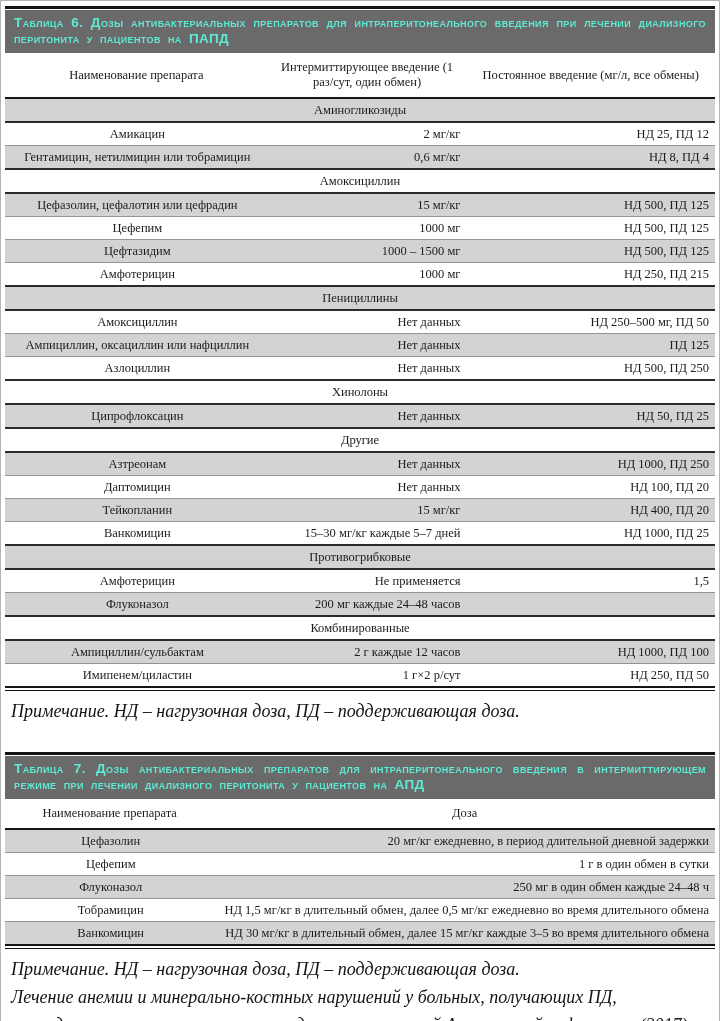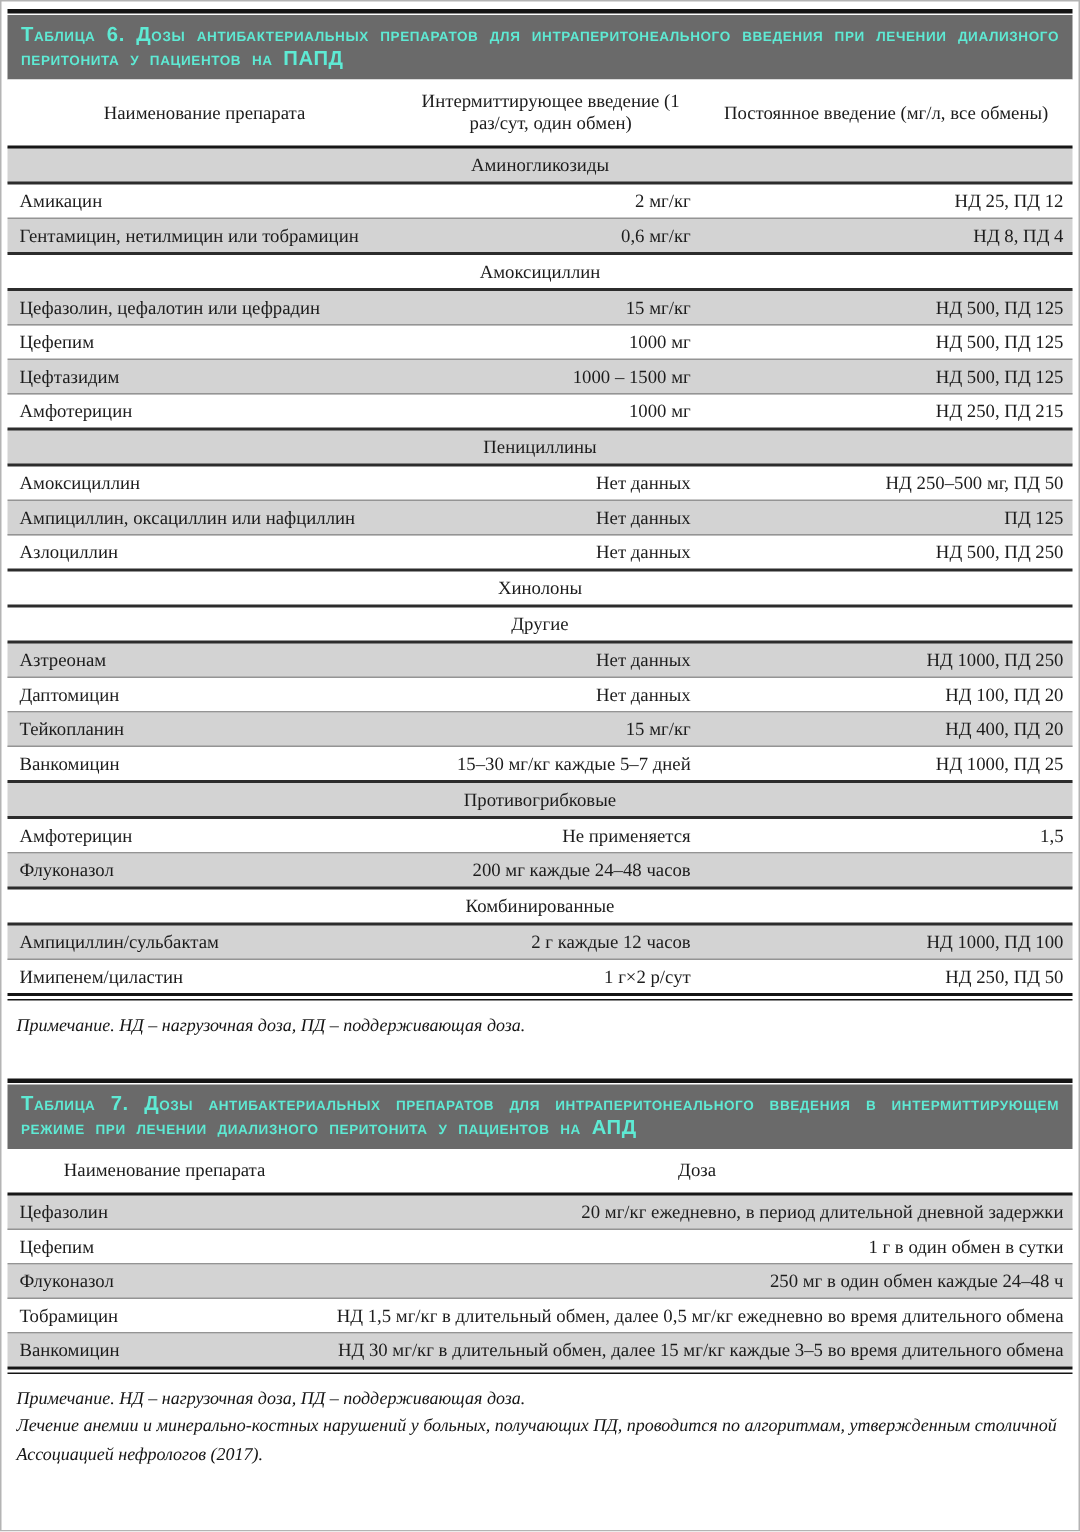--- a/index.html
+++ b/index.html
@@ -20,33 +20,33 @@
   th{
     font-weight:normal;font-size:12.5px;line-height:15px;
     text-align:center;vertical-align:middle;padding:7px 8px;
     border-bottom:2.5px solid #161616;background:#fff;
   }
   td{
     font-size:12.5px;line-height:14px;padding:4px 6px;
     vertical-align:middle;border-top:1px solid #949494;
   }
   tr.first-row td{border-top:none;margin-left:40px;}
-  td.name{text-align:left;padding-left:8px;}
+  td.name{text-align:center;padding-left:8px;}
   td.val{text-align:right;}
   tr.shade td{background:#d3d3d3;}
   tr.section td{
     text-align:center;border-top:2px solid #2c2c2c;border-bottom:2px solid #2c2c2c;
     padding:4px 6px;
   }
   .t6 col.c1{width:37%;} .t6 col.c2{width:28%;} .t6 col.c3{width:35%;}
   .t7 col.c1{width:29.5%;} .t7 col.c2{width:70.5%;}
   .t7 td.val{white-space:nowrap;}
   .double-rule{height:1.5px;border-top:2.5px solid #141414;border-bottom:1.5px solid #141414;}
   .note{
-    font-style:italic;font-size:12px;line-height:1.55;
+    font-style:italic;font-size:18px;line-height:1.55;
     margin:7px 6px 0;color:#141414;
   }
   .gap{height:27px;}
 </style>
 </head>
 <body>
 
 <div class="page">
 
   <div class="table-block">
@@ -118,20 +118,25 @@
             <td class="val">ПД 125</td>
           </tr>
           <tr>
             <td class="name">Азлоциллин</td>
             <td class="val">Нет данных</td>
             <td class="val">НД 500, ПД 250</td>
           </tr>
           <tr class="section">
             <td colspan="3">Хинолоны</td>
           </tr>
+          <tr class="shade">
+            <td class="name">Ципрофлоксацин</td>
+            <td class="val">Нет данных</td>
+            <td class="val">НД 50, ПД 25</td>
+          </tr>
           <tr class="section">
             <td colspan="3">Другие</td>
           </tr>
           <tr class="shade">
             <td class="name">Азтреонам</td>
             <td class="val">Нет данных</td>
             <td class="val">НД 1000, ПД 250</td>
           </tr>
           <tr>
             <td class="name">Даптомицин</td>

